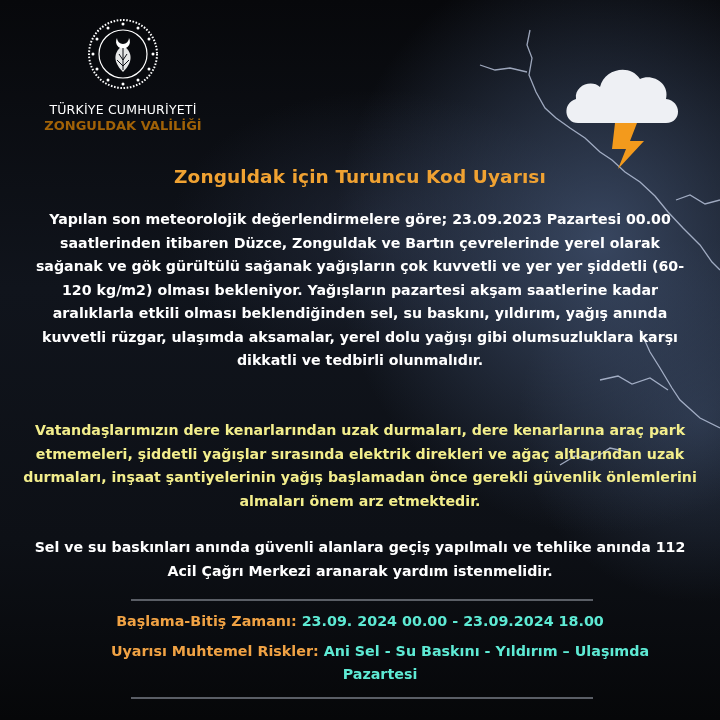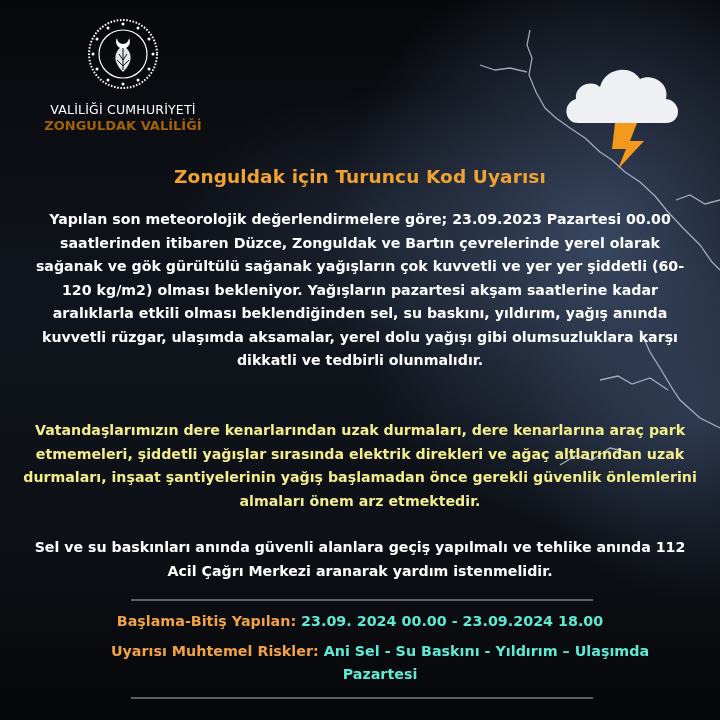--- a/index.html
+++ b/index.html
@@ -95,40 +95,40 @@
         <circle cx="21" cy="62" r="1.5"></circle>
         <circle cx="10" cy="51" r="1.5"></circle>
       <circle cx="6" cy="36" r="1.5"></circle>
         <circle cx="10" cy="21" r="1.5"></circle>
         <circle cx="21" cy="10" r="1.5"></circle>
       <path d="M30 20 A7 7 0 1 0 42 20 A5.5 5.5 0 1 1 30 20 Z"></path>
       <path d="M36 27 C28 33 24 42 36 54 C48 42 44 33 36 27 Z" opacity="0.9"></path>
     </g>
     <path d="M36 30 L36 52 M32 36 L36 42 L40 36 M30 42 L36 48 L42 42" stroke="#0b0d12" stroke-width="1" fill="none"></path>
   </svg>
-  <div class="logo-line1">VALİLİĞİ CUMHURİYETİ</div>
+  <div class="logo-line1">TÜRKİYE CUMHURİYETİ</div>
   <div class="logo-line2">ZONGULDAK VALİLİĞİ</div>
 </div>
 
 <svg class="weather-icon" viewBox="0 0 130 125">
   <path d="M18 78 C4 78 2 58 16 54 C14 40 32 34 40 42 C44 24 70 18 80 34 C92 28 110 38 106 54 C122 56 122 78 106 78 Z" fill="#eef0f4"></path>
   <path d="M55 78 L77 78 L70 96 L84 96 L58 124 L66 104 L52 104 Z" fill="#f39a1c"></path>
 </svg>
 
 <div class="content">
   <h1 class="title">Zonguldak için Turuncu Kod Uyarısı</h1>
 
   <p class="para p1">Yapılan son meteorolojik değerlendirmelere göre; 23.09.2023 Pazartesi 00.00 saatlerinden itibaren Düzce, Zonguldak ve Bartın çevrelerinde yerel olarak sağanak ve  gök gürültülü sağanak yağışların  çok kuvvetli ve yer yer şiddetli (60-120 kg/m2) olması bekleniyor. Yağışların pazartesi akşam saatlerine kadar aralıklarla etkili olması beklendiğinden sel, su baskını, yıldırım, yağış anında kuvvetli rüzgar, ulaşımda aksamalar, yerel dolu yağışı gibi olumsuzluklara karşı dikkatli ve tedbirli olunmalıdır.</p>
   <p class="para p2">Vatandaşlarımızın dere kenarlarından uzak durmaları, dere kenarlarına araç park etmemeleri, şiddetli yağışlar sırasında  elektrik direkleri ve ağaç altlarından uzak durmaları, inşaat şantiyelerinin yağış başlamadan önce gerekli güvenlik önlemlerini almaları önem arz etmektedir.</p>
   <p class="para p3">Sel ve su baskınları anında güvenli alanlara geçiş yapılmalı ve tehlike anında 112 Acil Çağrı Merkezi aranarak yardım istenmelidir.</p>
 
   <div class="divider d1"></div>
 
   <div class="info-row r1">
-    <span class="label">Başlama-Bitiş Yapılan:</span><span class="value"> 23.09. 2024 00.00 - 23.09.2024 18.00</span>
+    <span class="label">Başlama-Bitiş Zamanı:</span><span class="value"> 23.09. 2024 00.00 - 23.09.2024 18.00</span>
   </div>
 
   <div class="info-row r2">
     <span class="label">Uyarısı Muhtemel Riskler:</span><span class="value">  Ani Sel - Su Baskını - Yıldırım – Ulaşımda Pazartesi</span>
   </div>
 
   <div class="divider d2"></div>
 </div>
 
 </body></html>

